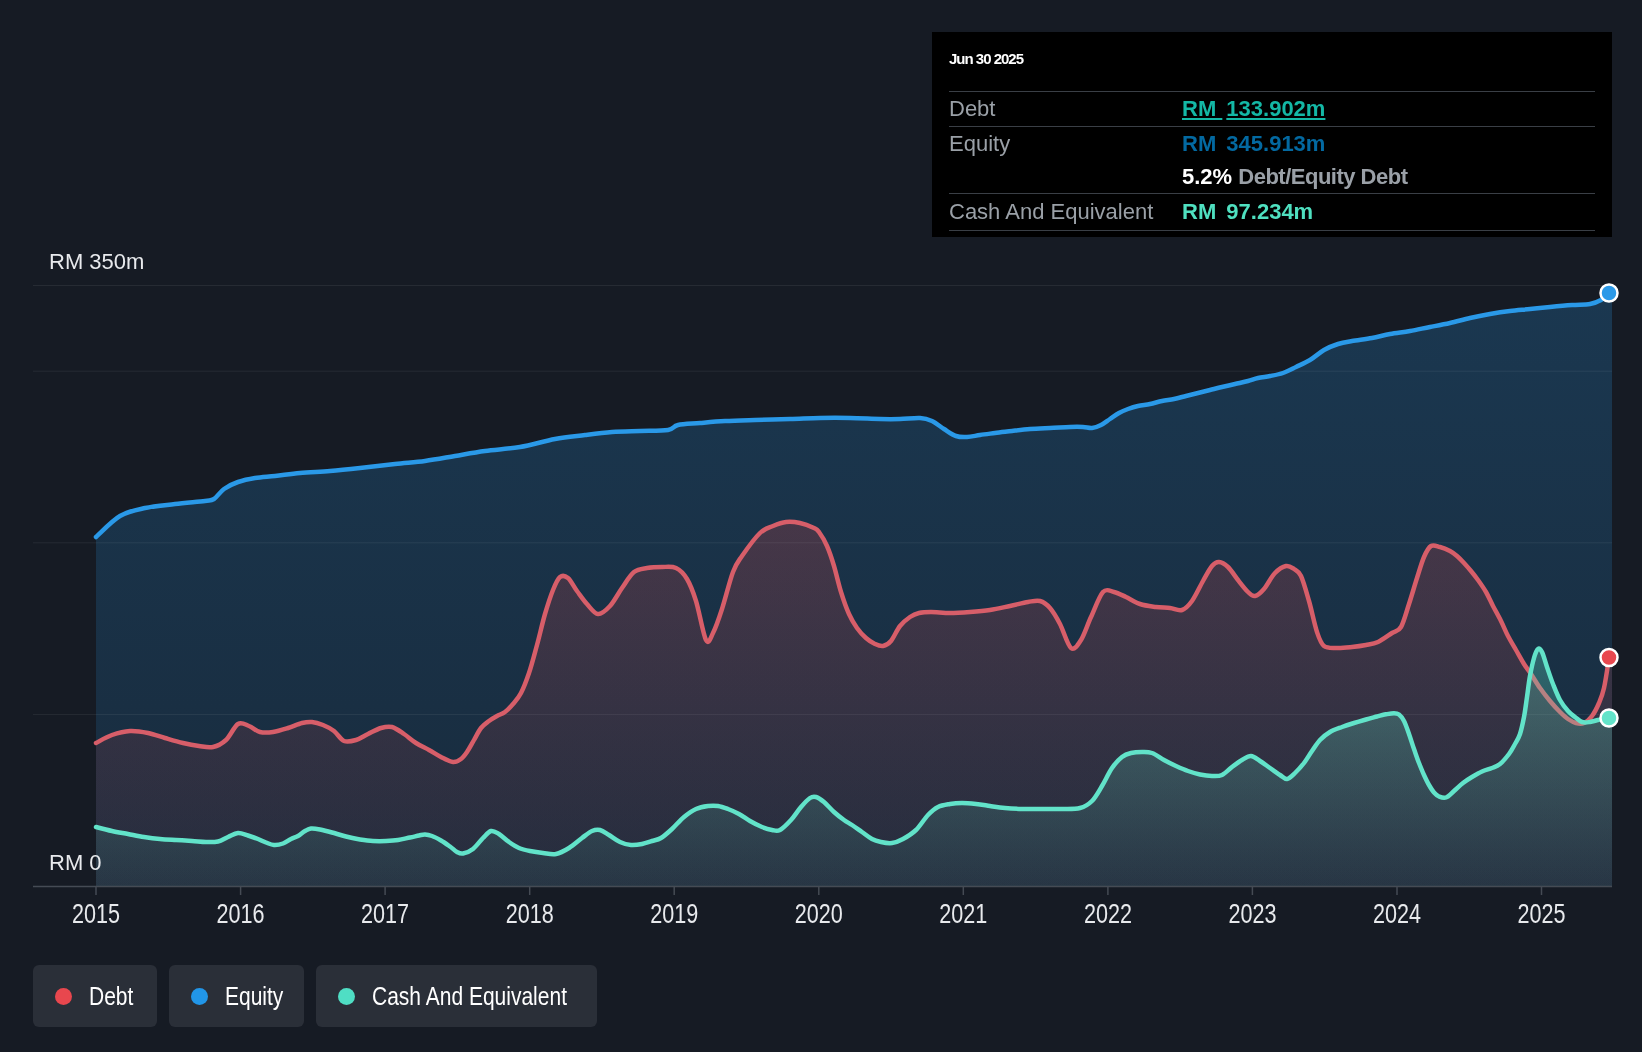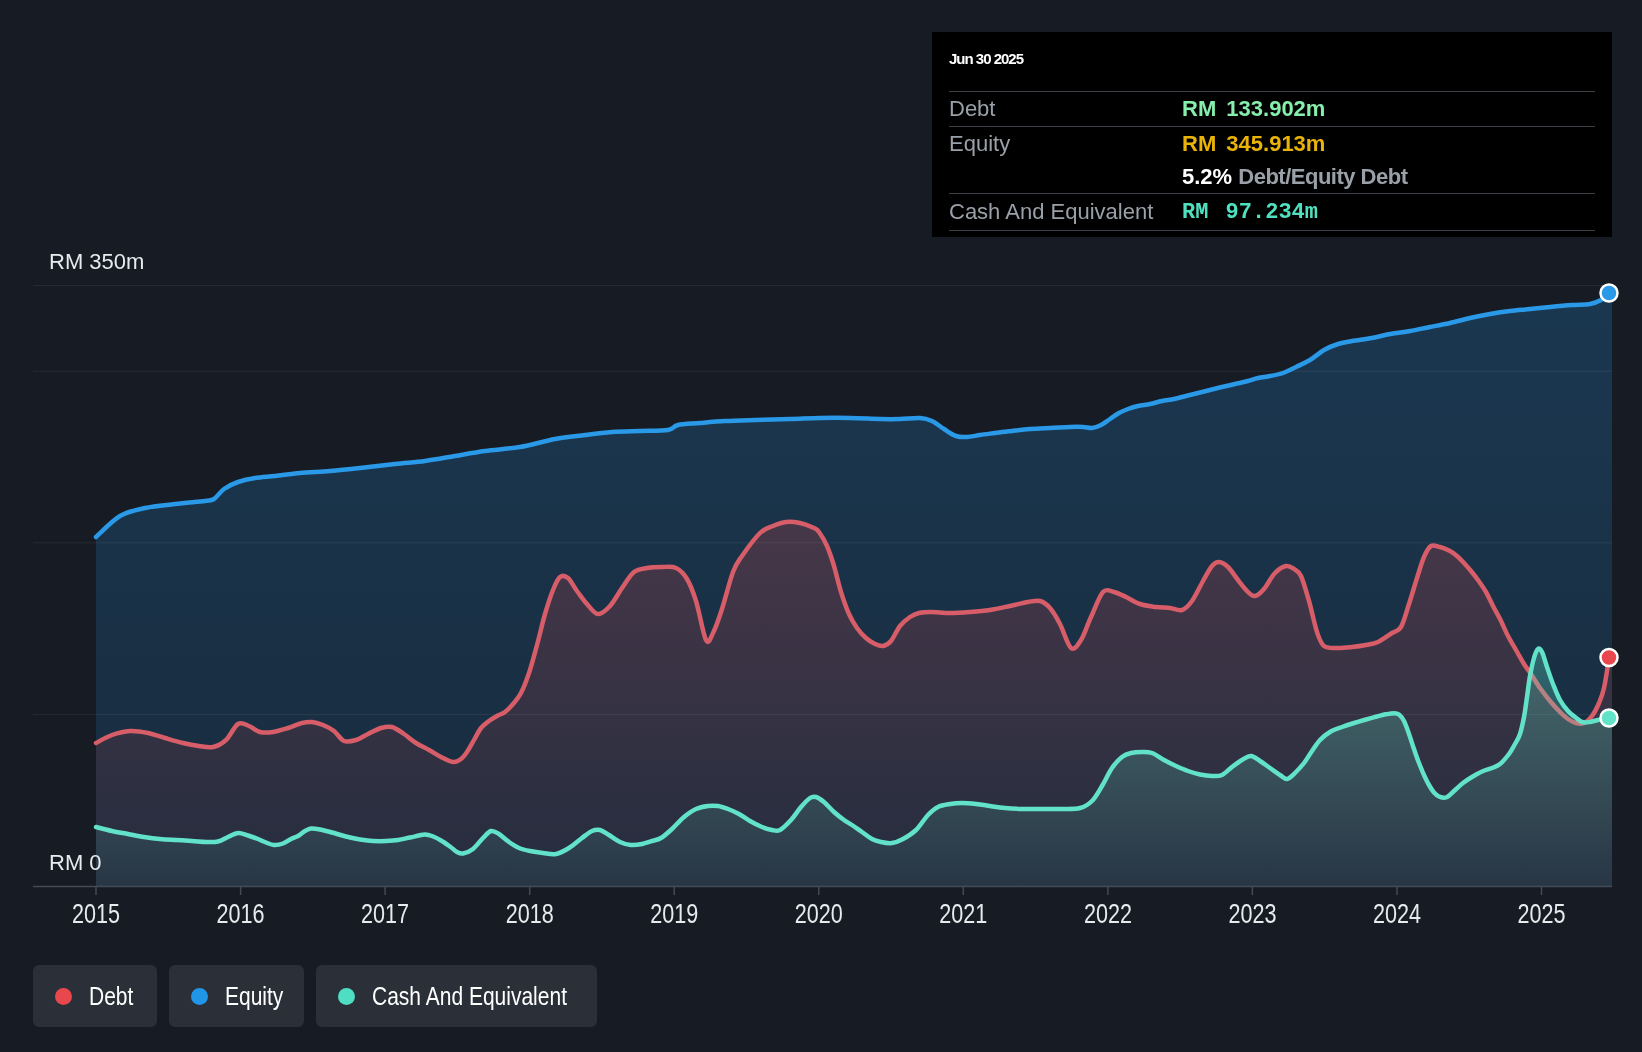--- a/index.html
+++ b/index.html
@@ -10,21 +10,21 @@
 #tip { position:absolute; left:932px; top:32px; width:680px; height:205px;
   background:#000000; color:#fff; }
 #tip .inner { margin:0 17px; }
 #tip .title { letter-spacing:-1px; font-size:15px; font-weight:bold; color:#ffffff; height:60px;
   line-height:54px; border-bottom:1px solid #3a3f46; }
 #tip .row { display:flex; font-size:22px; height:34.5px; align-items:center; }
 #tip .lab { color:#9aa0a7; width:233px; }
 #tip .b1 { border-bottom:1px solid #3a3f46; }
 #tip .val { font-weight:bold; }
 .val i { font-style:normal; margin-left:4px; }
-.red { color:#86efac; } .blue { color:#eab308; } .teal { color:#4fe0c0;font-family:Liberation Mono, monospace; }
+.red { color:#14b8a6;text-decoration:underline; } .blue { color:#0369a1; } .teal { color:#4fe0c0; }
 #legend { position:absolute; left:33px; top:965px; display:flex; gap:12px; }
 .btn { height:62px; background:#2a2f38; border-radius:6px; display:flex;
   align-items:center; font-size:25px; color:#fff; padding:0 0 0 22px; }
 .btn .t { display:inline-block; transform:scale(0.84,1); transform-origin:0 50%; white-space:nowrap; }
 .dot { width:17px; height:17px; border-radius:50%; margin-right:17px; flex:0 0 17px; }
 </style></head>
 <body>
 <div id="stage">
 <svg width="1642" height="1052" viewBox="0 0 1642 1052">
 <defs>

